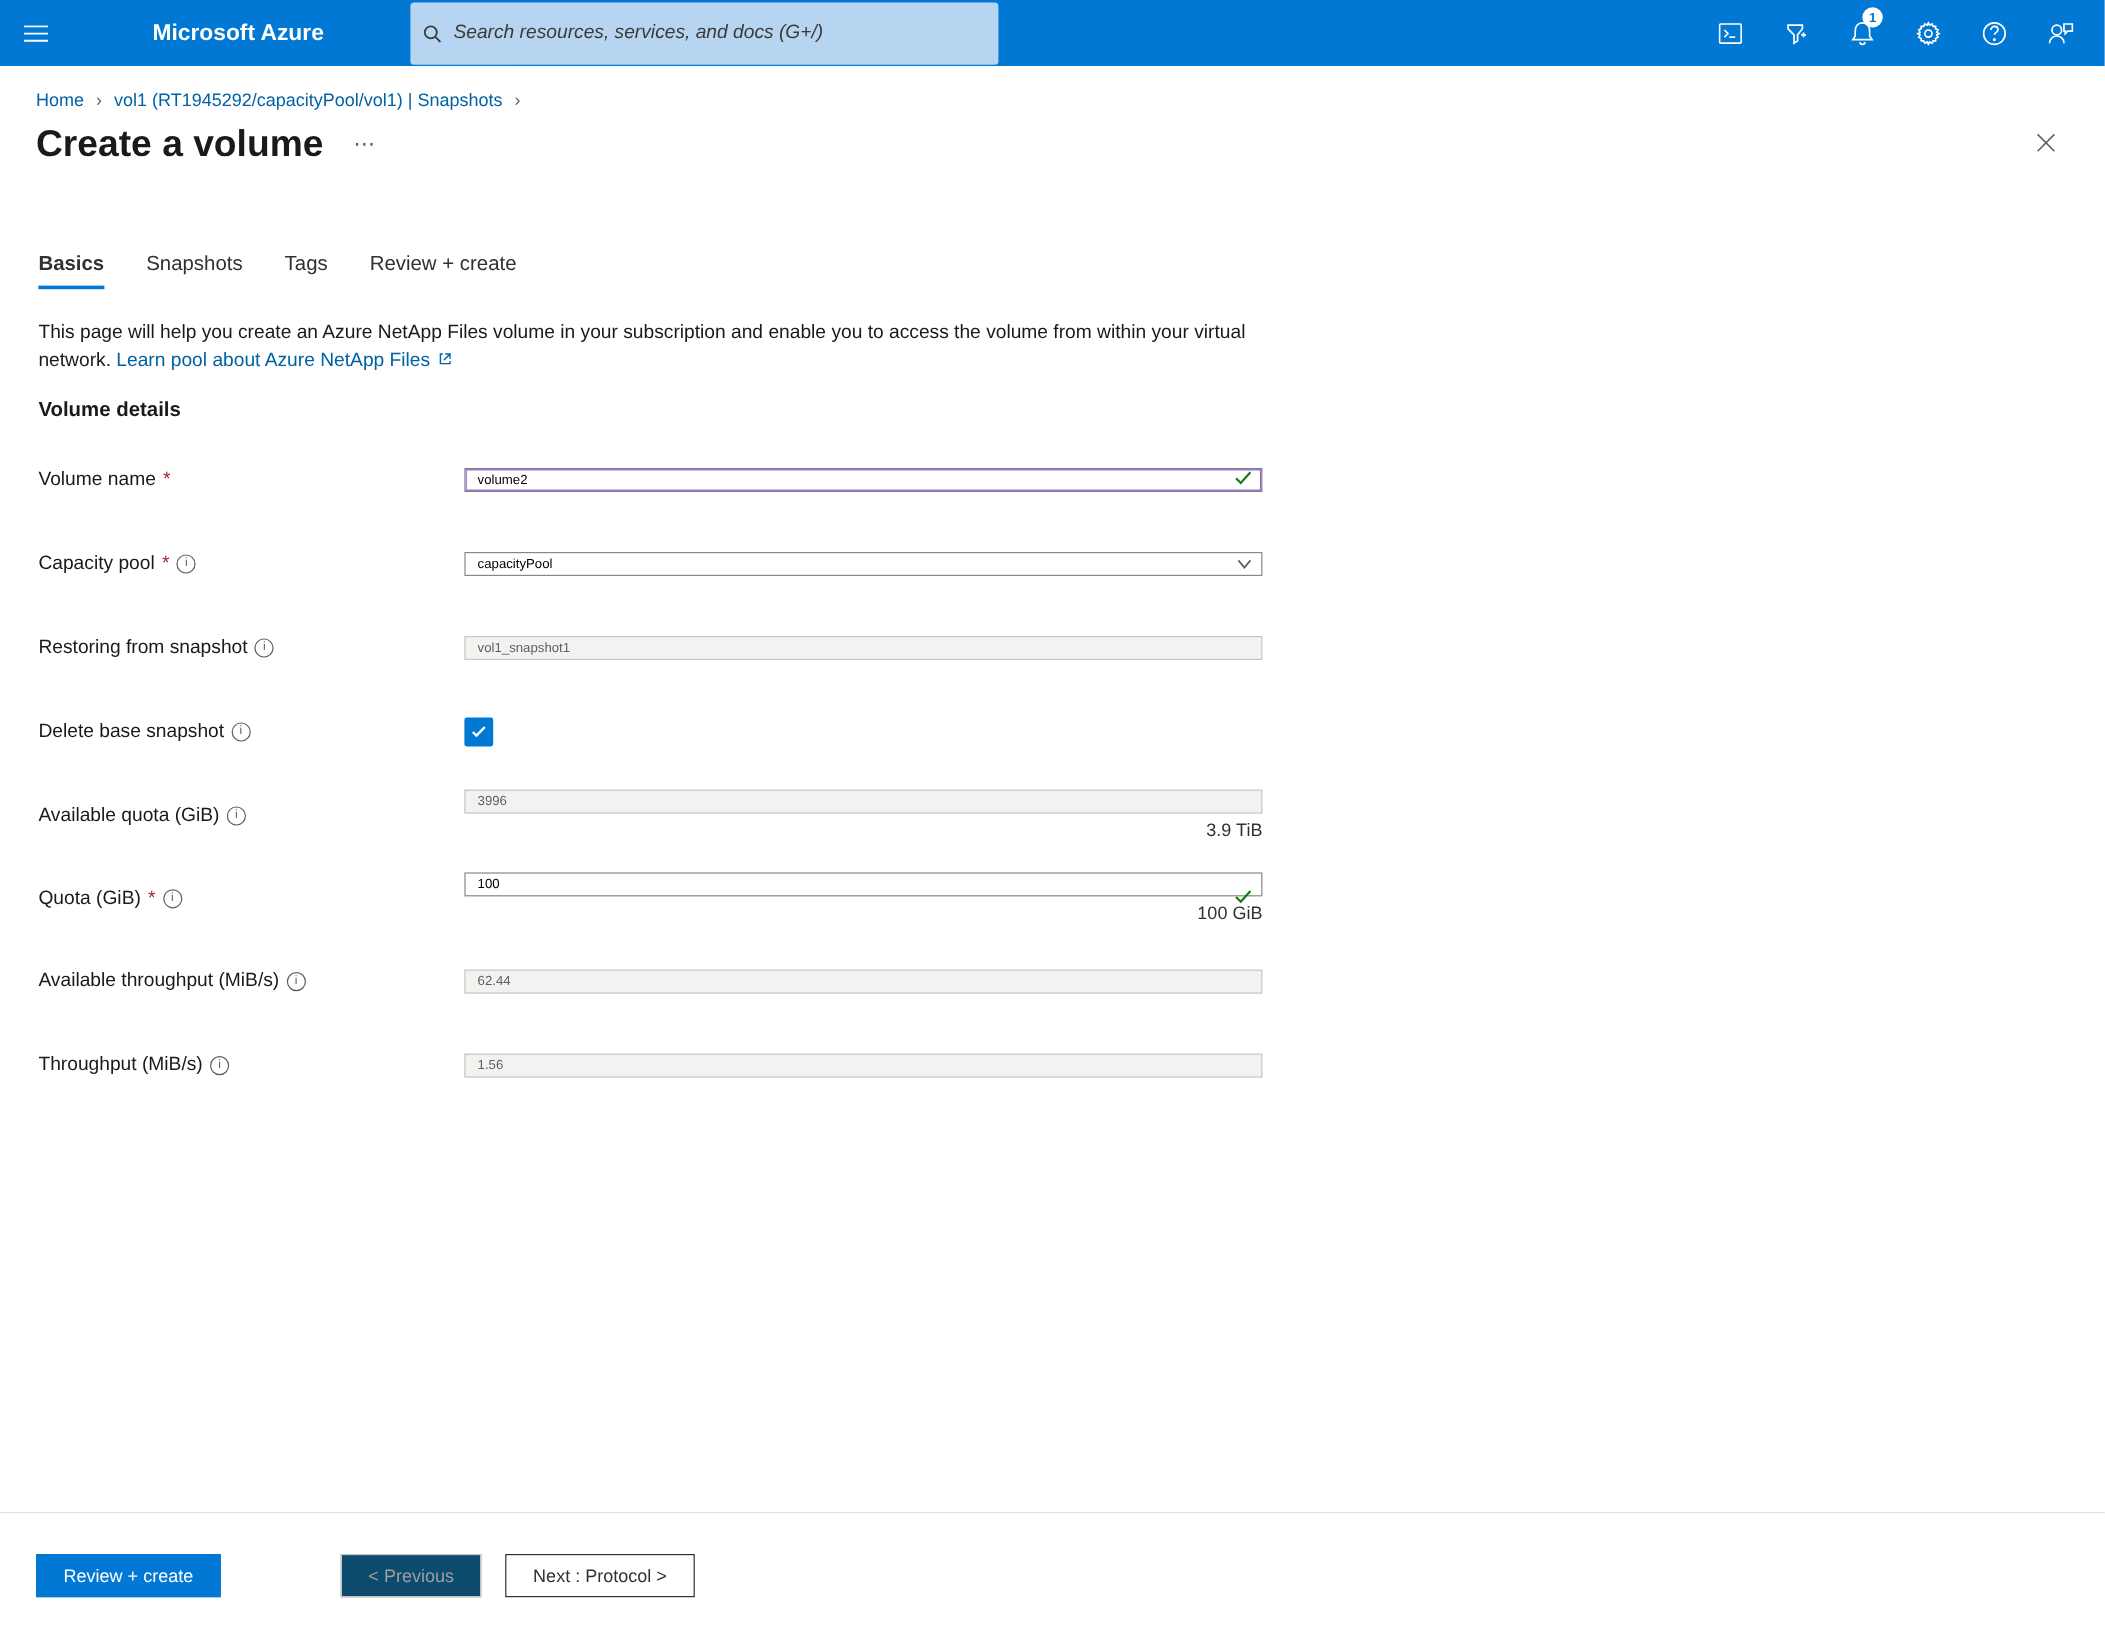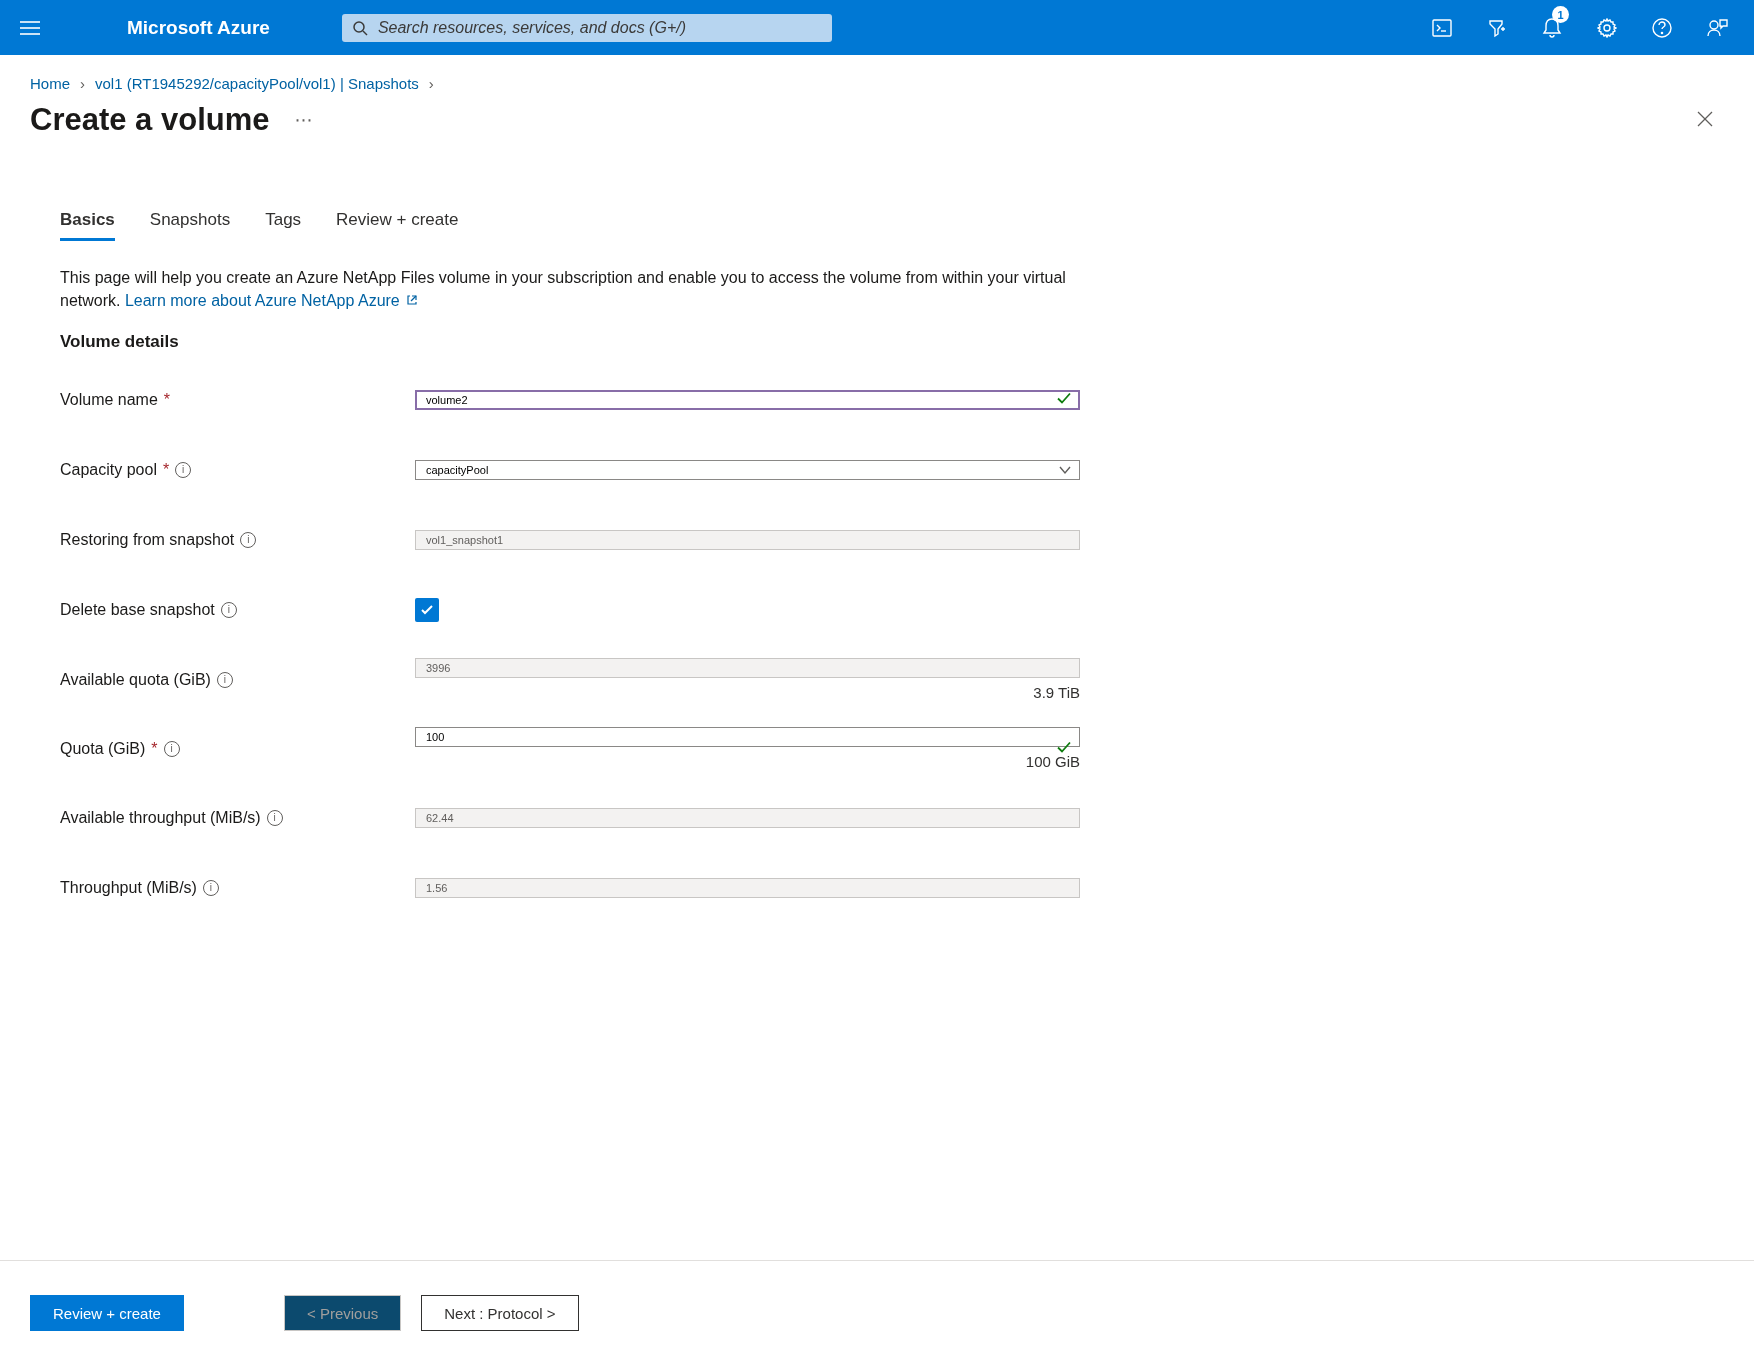--- a/index.html
+++ b/index.html
@@ -16,41 +16,41 @@
     --check-blue:#0078d4;
   }
   *{box-sizing:border-box;}
   html,body{margin:0;padding:0;font-family:"Segoe UI","Segoe UI Web",-apple-system,Arial,sans-serif;font-size:14px;color:var(--text-dark);background:#fff;}
   body{width:1754px;height:1365px;overflow:hidden;position:relative;}
 
   
   .az-header{height:55px;background:var(--azure-blue);display:flex;align-items:center;color:#fff;padding:0 10px;gap:32px;}
   .hamburger{width:40px;height:40px;display:flex;align-items:center;justify-content:center;cursor:pointer;}
   .brand{font-size:19px;font-weight:600;margin-left:45px;margin-right:40px;white-space:nowrap;}
-  .search-wrap{flex:0 0 490px;height:28px;background:var(--azure-blue-light);border-radius:3px;display:flex;align-items:center;padding:0 10px;color:#3b3a39;}
+  .search-wrap{flex:0 0 490px;height:52px;background:var(--azure-blue-light);border-radius:3px;display:flex;align-items:center;padding:0 10px;color:#3b3a39;}
   .search-wrap svg{flex:0 0 auto;margin-right:8px;}
   .search-input{flex:1;border:none;background:transparent;font-size:16px;color:#3b3a39;outline:none;font-style:italic;}
   .search-input::placeholder{color:#3b3a39;font-style:italic;}
   .header-icons{margin-left:auto;display:flex;align-items:center;}
   .hicon{width:55px;height:55px;display:flex;align-items:center;justify-content:center;cursor:pointer;position:relative;}
   .badge{position:absolute;top:6px;right:10px;background:#fff;color:var(--azure-blue);min-width:17px;height:17px;border-radius:50%;font-size:11px;font-weight:700;display:flex;align-items:center;justify-content:center;}
 
   
   .crumbs{padding:20px 30px 5px;font-size:15px;display:flex;align-items:center;gap:10px;color:var(--link-blue);}
   .crumbs a{color:var(--link-blue);text-decoration:none;}
   .crumbs .chev{color:#605e5c;}
 
   
   .title-row{display:flex;align-items:center;padding:5px 30px 30px;}
   .page-title{font-size:31px;font-weight:600;margin:0;}
   .ellipsis{margin-left:25px;color:#605e5c;font-size:18px;cursor:pointer;}
   .close-btn{margin-left:auto;cursor:pointer;color:#605e5c;margin-right:10px;}
 
   
-  .scrollarea{position:absolute;top:170px;bottom:105px;left:0;right:0;overflow-y:scroll;padding:40px 60px 20px;}
+  .scrollarea{position:absolute;top:170px;bottom:105px;left:0;right:0;overflow-y:scroll;padding:40px 32px 20px;}
   
   .scrollarea::-webkit-scrollbar{width:22px;}
   .scrollarea::-webkit-scrollbar-track{background:#f3f2f1;}
   .scrollarea::-webkit-scrollbar-thumb{background:#c8c6c4;}
   .scrollarea::-webkit-scrollbar-button{background:#f3f2f1;height:18px;}
 
   
   .tabs{display:flex;gap:35px;border-bottom:none;margin-bottom:25px;}
   .tab{font-size:17px;padding-bottom:8px;cursor:pointer;color:#323130;}
   .tab.active{font-weight:600;border-bottom:3px solid var(--azure-blue);}
@@ -168,21 +168,21 @@
 <div class="scrollarea">
   <div class="tabs">
     <div class="tab active">Basics</div>
     <div class="tab">Snapshots</div>
     <div class="tab">Tags</div>
     <div class="tab">Review + create</div>
   </div>
 
   <div class="intro">
     <span>This page will help you create an Azure NetApp Files volume in your subscription and enable you to access the volume from within your virtual network. </span>
-    <a href="#"><span>Learn more about Azure NetApp Azure</span>
+    <a href="#"><span>Learn pool about Azure NetApp Files</span>
       <svg class="ext-icon" viewBox="0 0 12 12" fill="none" stroke="#0062a3" stroke-width="1.2">
           <path d="M4 2 H2 V10 H10 V8"></path>
           <path d="M6 2 H10 V6"></path>
           <path d="M10 2 L5 7"></path>
         </svg>
     </a>
   </div>
 
   <div class="section-title">Volume details</div>
 

